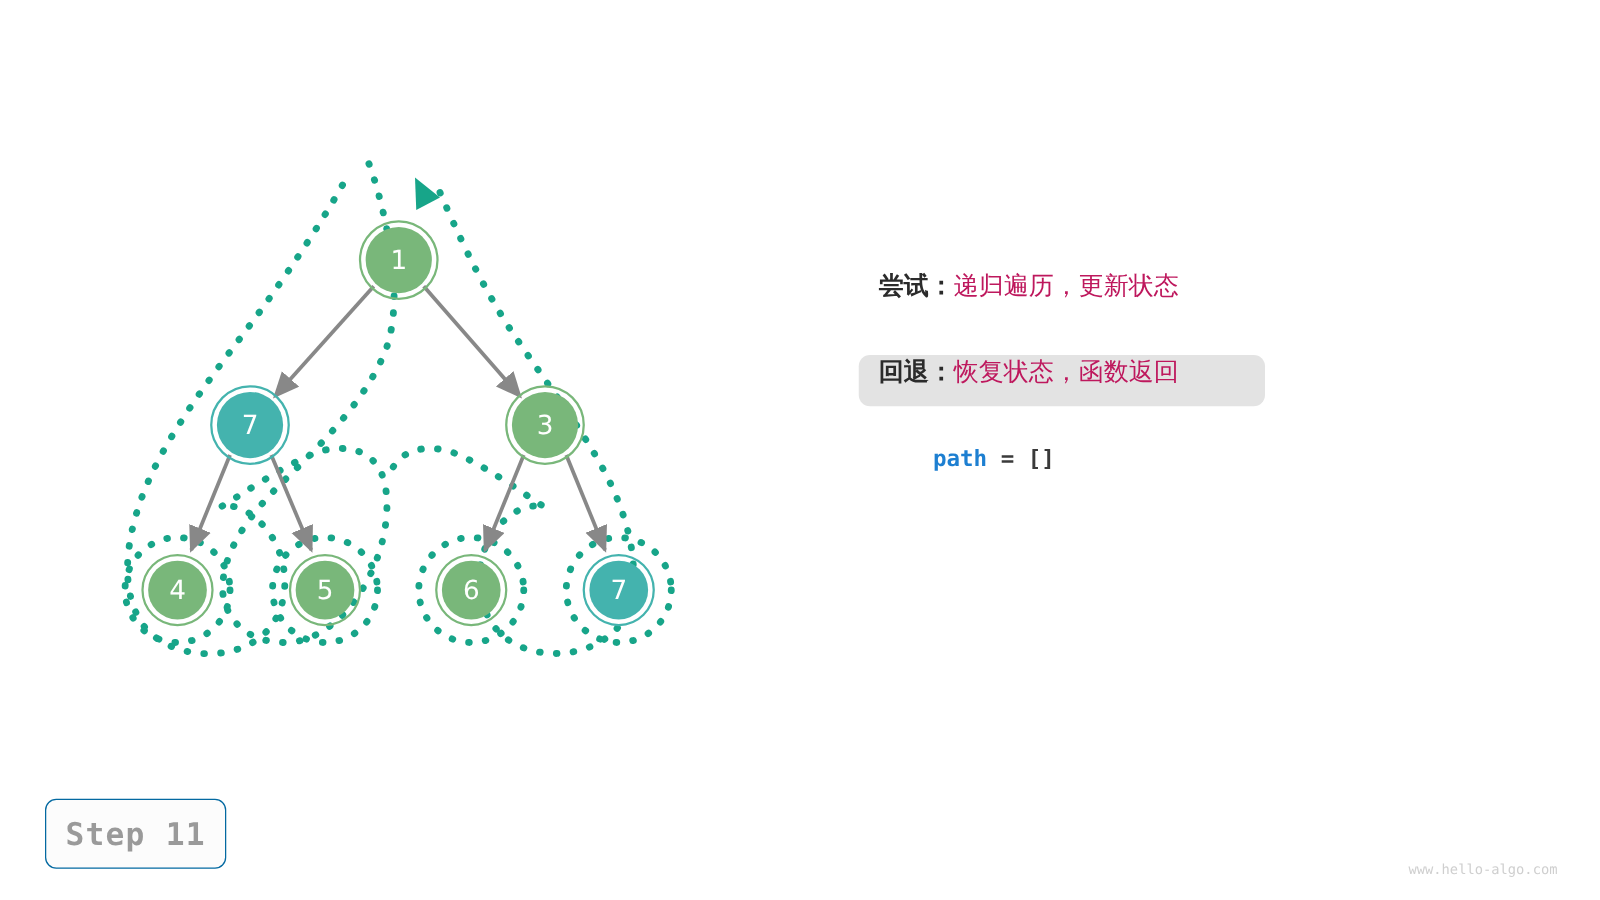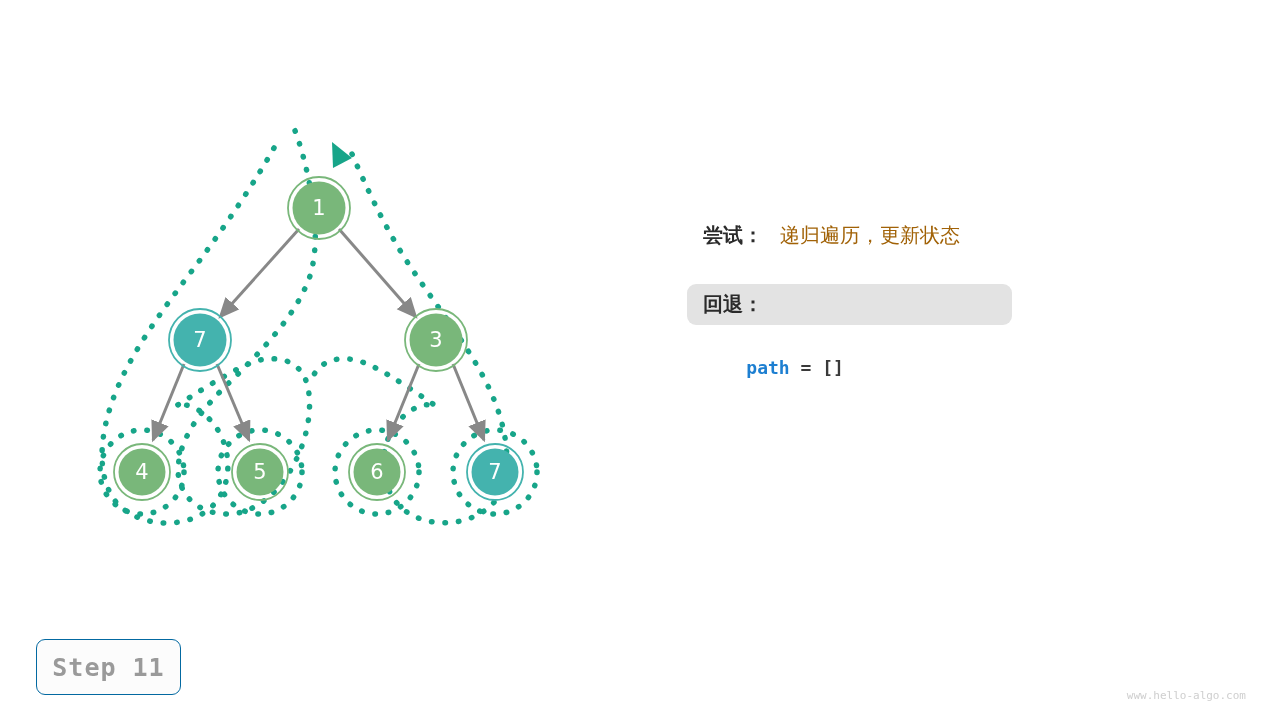--- a/index.html
+++ b/index.html
@@ -40,43 +40,42 @@
   #info-panel {
     position: absolute;
     left: 687px;
     top: 215px;
     width: 540px;
   }
 
   .op-row {
     height: 41px;
     display: flex;
-    align-items: center;
+    align-items: flex-start;
     padding: 0 16px;
     border-radius: 9px;
     box-sizing: border-box;
     margin-bottom: 6px;
     width: 325px;
-    gap: 17px;
   }
   .op-row.highlight {
     background: #e3e3e3;
     margin-top: 28px;
   }
   .op-key {
     font-family: "DejaVu Sans", "Liberation Sans", sans-serif;
     font-size: 20px;
     font-weight: bold;
     color: #2b2b2b;
     white-space: pre;
   }
   .op-text {
     font-family: Liberation Sans, sans-serif;
     font-size: 20px;
-    color: #a16207;
+    color: #be185d;
     white-space: pre;
   }
 
   .var-row {
     font-family: "DejaVu Sans Mono", "Liberation Mono", monospace;
     font-size: 18px;
     font-weight: bold;
     white-space: pre;
     line-height: 1;
   }
@@ -229,20 +228,21 @@
 
 <div id="info-panel">
 
   <div class="op-row">
     <span class="op-key">尝试：</span>
     <span class="op-text">递归遍历，更新状态</span>
   </div>
 
   <div class="op-row highlight">
     <span class="op-key">回退：</span>
+    <span class="op-text">恢复状态，函数返回</span>
   </div>
 
   <div class="var-row" id="row-path">
     <span class="var-name-path">path</span><span class="var-body"> = []</span>
   </div>
 
 
 </div>
 
 <div id="step-badge">

